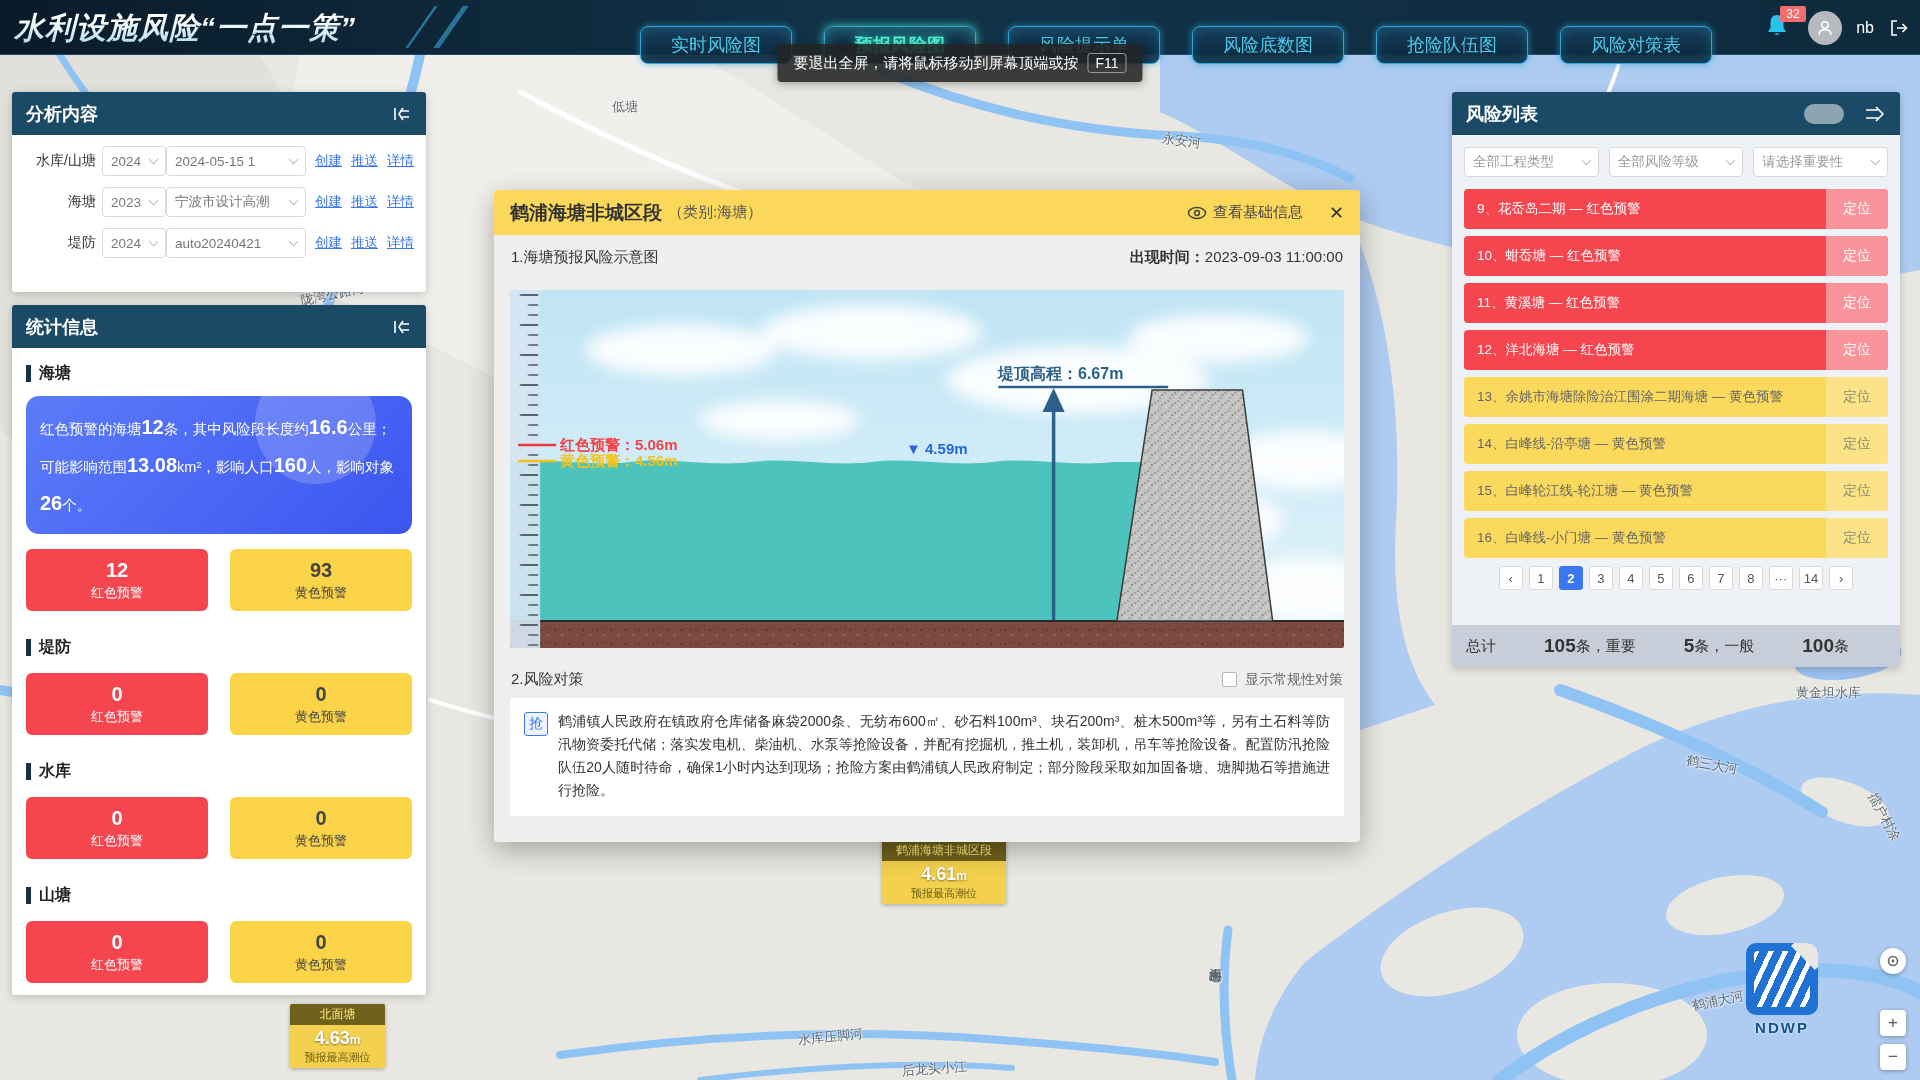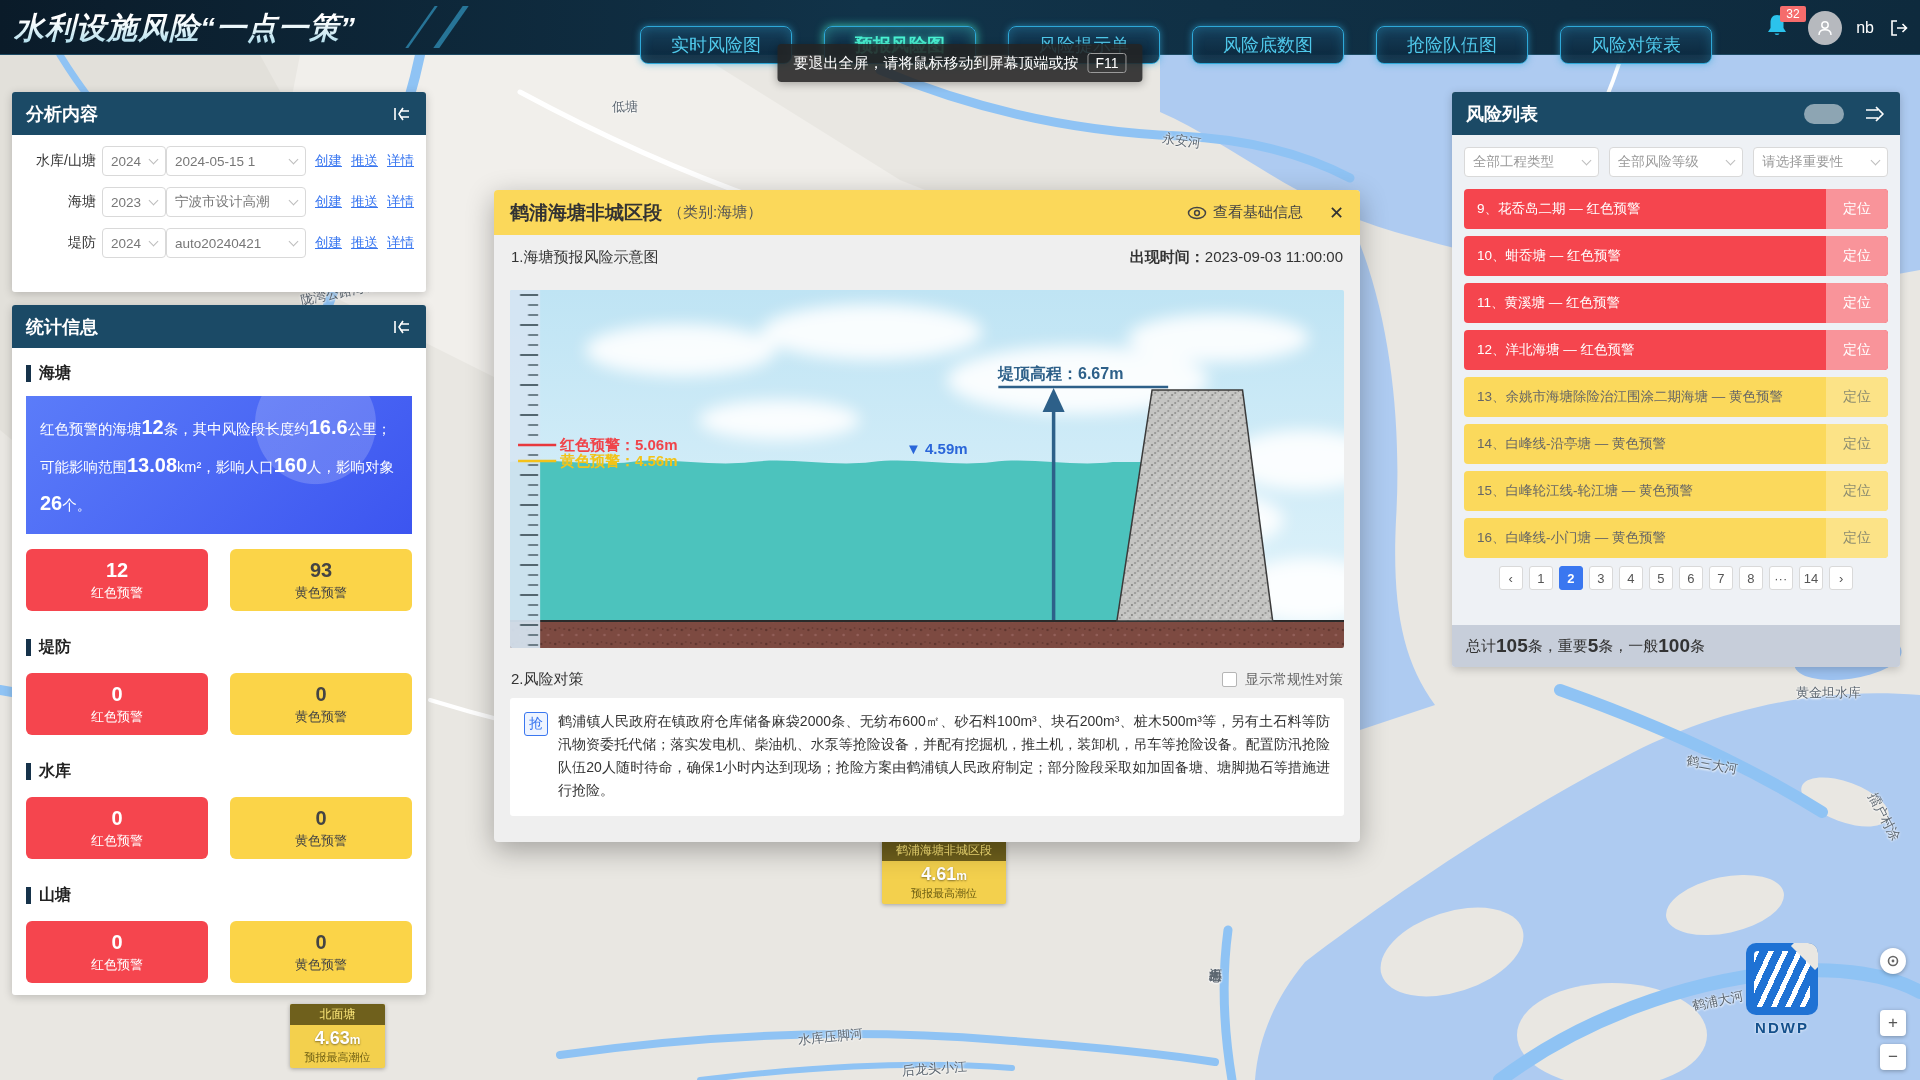--- a/index.html
+++ b/index.html
@@ -57,21 +57,21 @@
     transform:rotate(45deg); margin-left:5px; flex:none; margin-top:-3px; }
   .sel.s1 { width:64px; }
   .sel.s2 { width:140px; }
   .alink { color:#3a77f0; font-size:13.5px; margin-left:9px; cursor:pointer; white-space:nowrap;text-decoration:underline; }
 
   
   #stats { left:12px; top:305px; width:414px; height:690px; }
   .stat-body { padding:0 14px; }
   .sec-lbl { display:flex; align-items:center; font-size:16px; font-weight:bold; color:#222; margin-top:15px; }
   .sec-lbl .bar { width:5px; height:17px; background:#16324a; margin-right:8px; }
-  .sum-box { margin-top:12px; border-radius:0; padding:12px 14px; color:#fff; font-size:14.5px; line-height:1.9;
+  .sum-box { margin-top:12px; border-radius:13px; padding:12px 14px; color:#fff; font-size:14.5px; line-height:1.9;
     background:radial-gradient(circle at 75% 20%, rgba(255,255,255,.18) 0 60px, transparent 61px),
                linear-gradient(135deg,#5b7cf9,#3c55f0); }
   .sum-box .big { font-size:20px; font-weight:bold; }
   .cards { display:flex; gap:22px; margin-top:15px; }
   .card { flex:1; height:62px; border-radius:6px; display:flex; flex-direction:column;
     align-items:center; justify-content:center; cursor:pointer; }
   .card .num { font-size:20px; font-weight:bold; }
   .card .lbl { font-size:13px; margin-top:2px; }
   .card.red { background:#f5454e; color:#fff; }
   .card.yellow { background:#fbd448; color:#444; }
@@ -119,21 +119,21 @@
   .risk-item.red { background:#f5454e; color:#fff; }
   .risk-item.red .locate { background:#f9949a; color:#fff; }
   .risk-item.yellow { background:#fbd95c; color:#666; }
   .risk-item.yellow .locate { background:#fce387; color:#8c8c70; }
   .pager { display:flex; justify-content:center; gap:6px; margin-top:8px; }
   .pg { min-width:24px; height:24px; padding:0 4px; background:#fff; border:1px solid #d9d9d9; border-radius:3px;
     display:flex; align-items:center; justify-content:center; font-size:13px; color:#555; cursor:pointer; }
   .pg.active { background:#3a77f0; border-color:#3a77f0; color:#fff; font-weight:bold; }
   .risk-footer { position:absolute; left:0; right:0; bottom:0; height:42px; background:#c7ceda; border-radius:0 0 3px 3px;
     display:flex; align-items:center; padding:0 14px; font-size:15px; color:#333; }
-  .risk-footer .big { font-size:19px; font-weight:bold; }
+  .risk-footer .big { font-size:19px; font-weight:bold;margin-left:48px; }
 
   
   .tide-badge { position:absolute; z-index:5; border-radius:2px; overflow:hidden; text-align:center;
     box-shadow:0 1px 4px rgba(0,0,0,.3); background:#f3d04d; }
   .tide-badge .bname { background:rgba(92,80,22,.88); color:#ffe97a; font-size:12px; padding:2px 6px; white-space:nowrap; }
   .tide-badge .bval { color:#fff; font-weight:bold; font-size:18px; line-height:1.25; padding-top:2px;
     text-shadow:0 1px 2px rgba(0,0,0,.45); }
   .tide-badge .bval .unit { font-size:12px; }
   .tide-badge .bcap { color:#6b5c12; font-size:11px; padding:0 6px 3px 6px; white-space:nowrap; }
   #badge-hepu { left:882px; top:840px; width:124px; }

